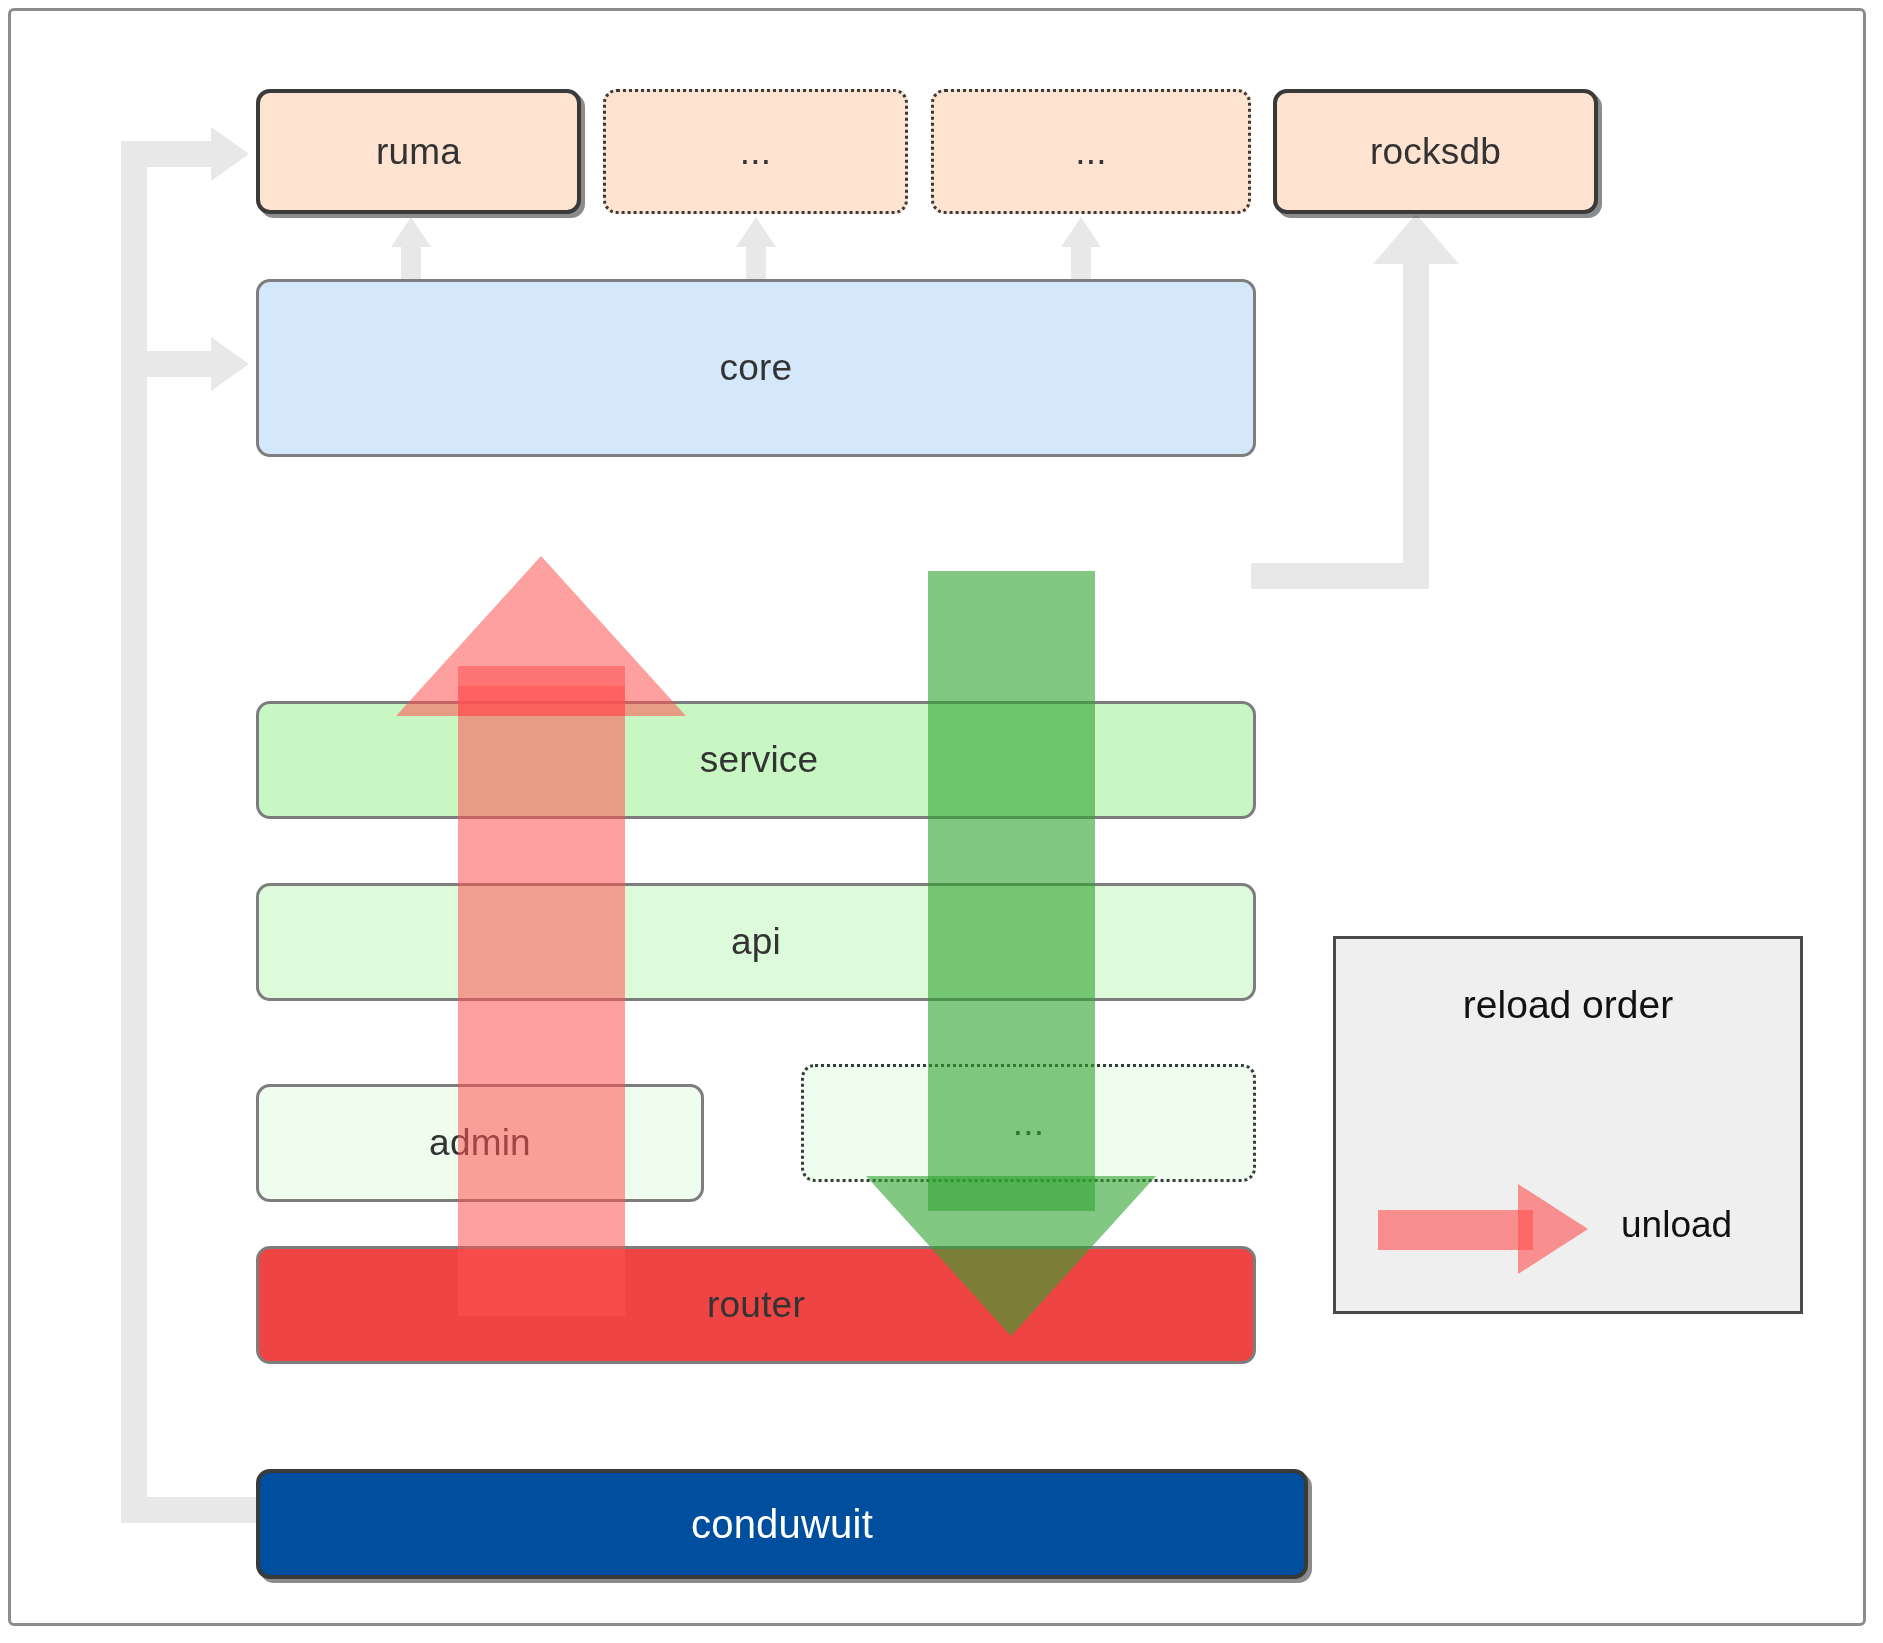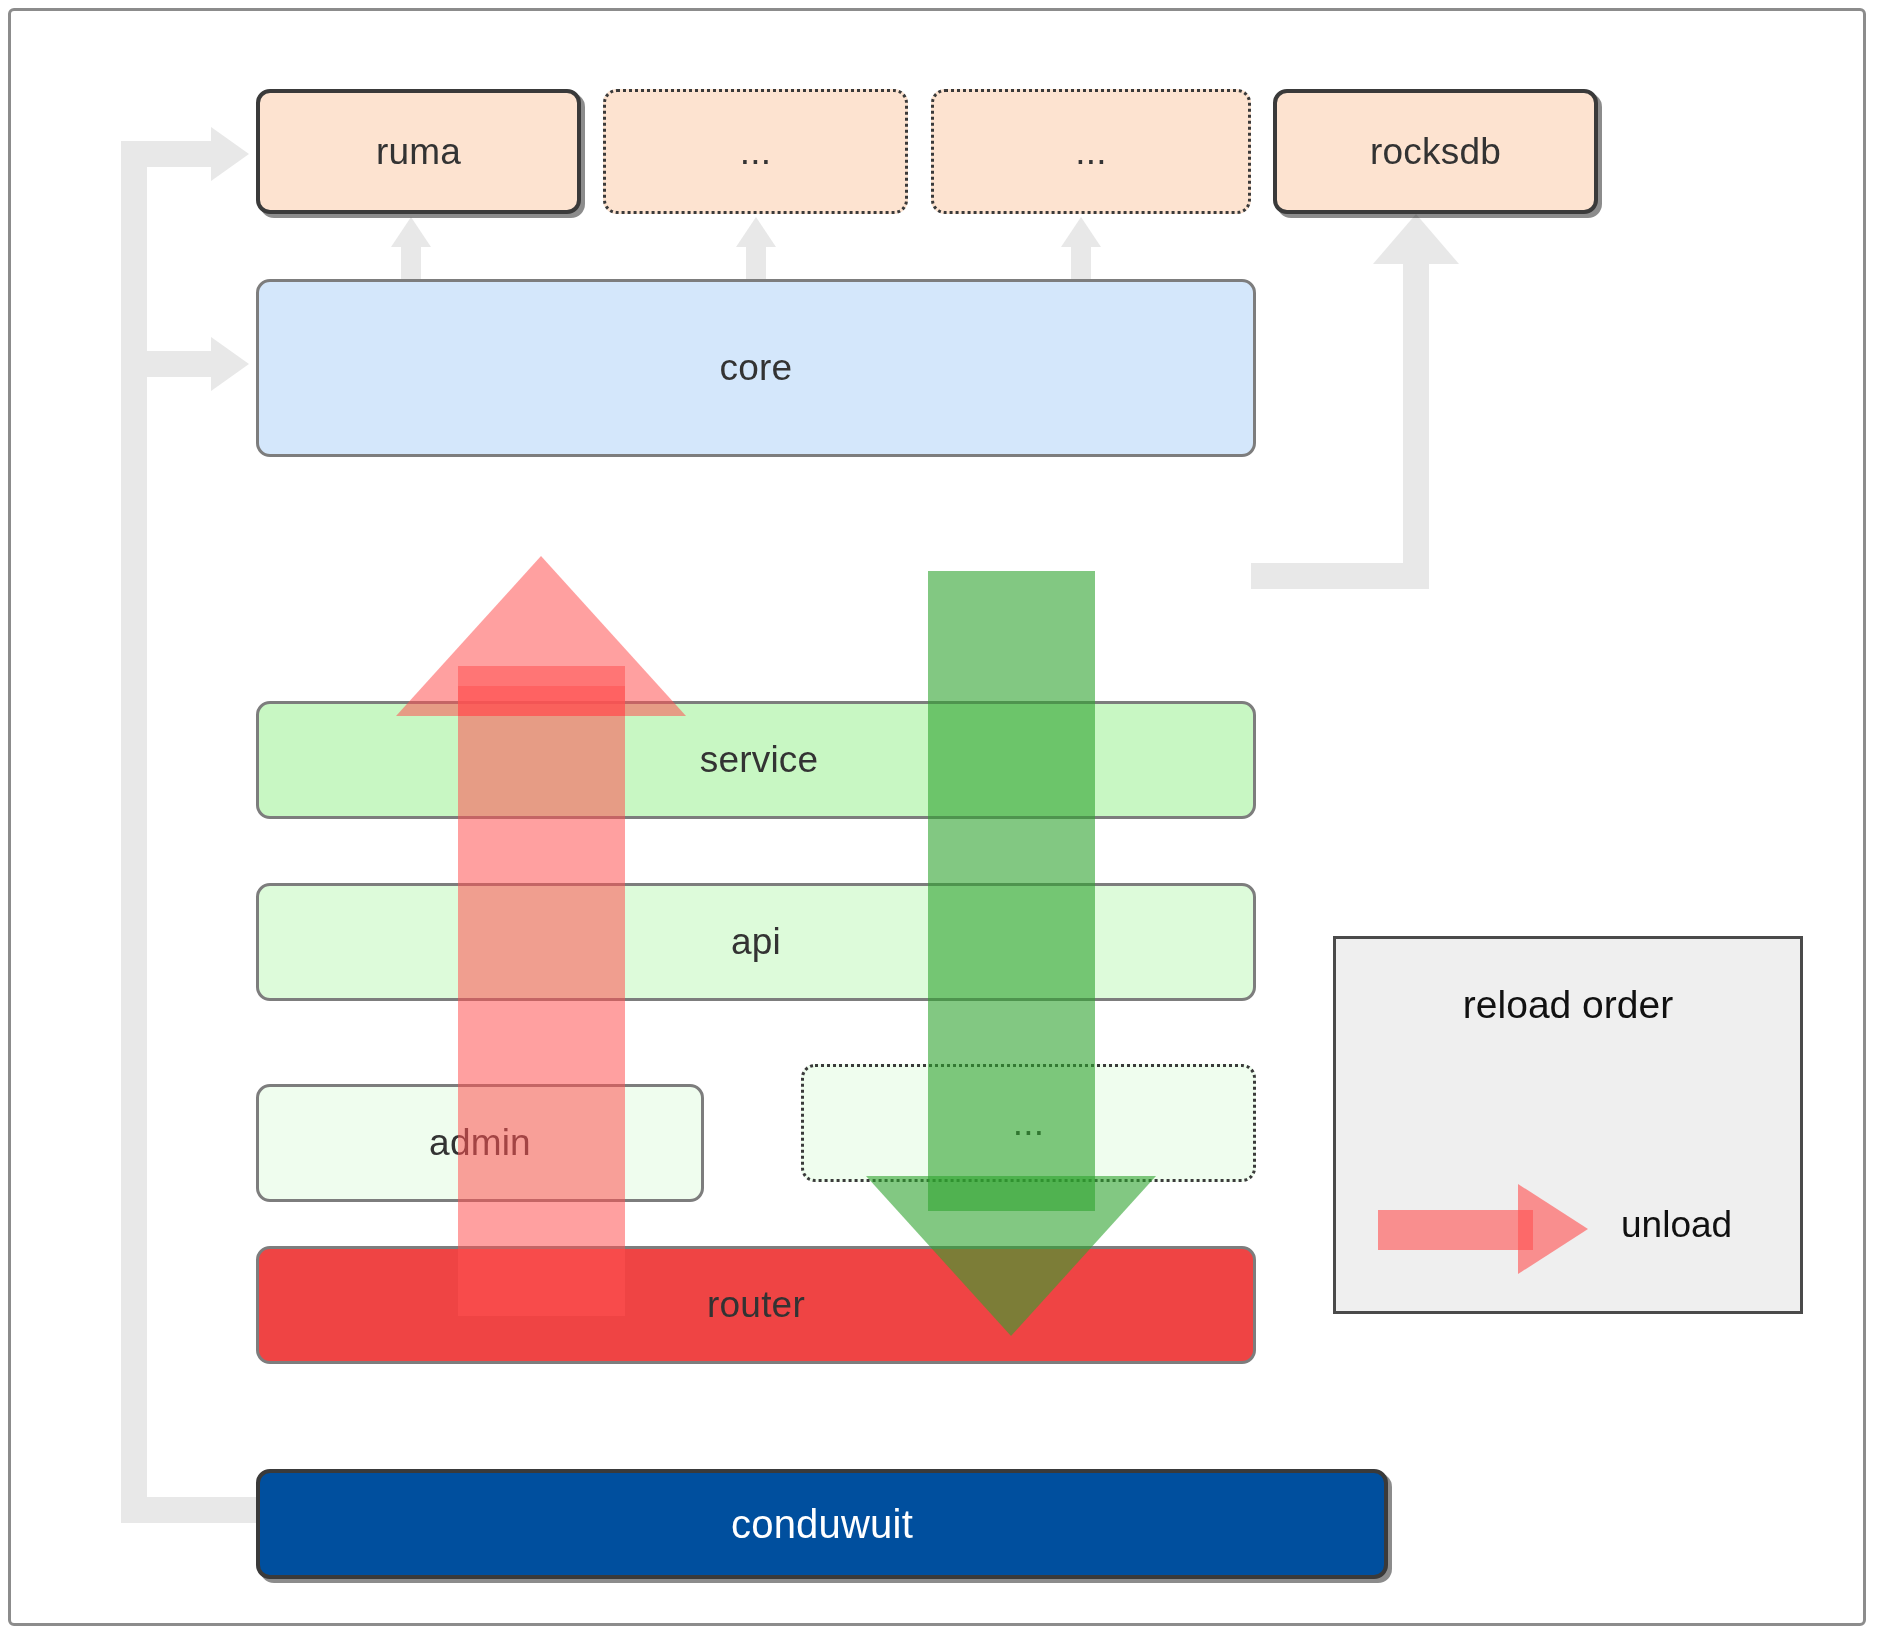--- a/index.html
+++ b/index.html
@@ -40,21 +40,21 @@
   #box-top-dots-2{left:920px;top:78px;width:320px;height:125px;background:#fde3d0;}
   #box-rocksdb{left:1262px;top:78px;width:325px;height:125px;background:#fde3d0;}
 
   #box-core{left:245px;top:268px;width:1000px;height:178px;background:#d4e7fb;}
   #box-database{left:245px;top:508px;width:1000px;height:118px;background:#99f58d;}
   #box-service{left:245px;top:690px;width:1000px;height:118px;background:#c8f7c3;padding-left:6px;}
   #box-api{left:245px;top:872px;width:1000px;height:118px;background:#ddfbda;}
   #box-admin{left:245px;top:1053px;width:448px;height:118px;background:#effdee;margin-top:20px;}
   #box-mid-dots{left:790px;top:1053px;width:455px;height:118px;background:#effdee;}
   #box-router{left:245px;top:1235px;width:1000px;height:118px;background:#ef4444;}
-  #box-conduwuit{left:245px;top:1458px;width:1132px;height:110px;background:#004f9e;color:#ffffff;font-size:40px;}
+  #box-conduwuit{left:245px;top:1458px;width:1052px;height:110px;background:#004f9e;color:#ffffff;font-size:40px;}
 
   
   .gconn{position:absolute;background:#e8e8e8;z-index:1;}
   #gc-vert{left:110px;top:130px;width:26px;height:1382px;}
   #gc-arm-ruma{left:110px;top:130px;width:96px;height:26px;}
   #gc-arm-core{left:110px;top:340px;width:96px;height:26px;}
   #gc-arm-bottom{left:110px;top:1486px;width:140px;height:26px;}
   .garrow-r{
     position:absolute;width:0;height:0;z-index:1;
     border-top:27px solid transparent;border-bottom:27px solid transparent;

